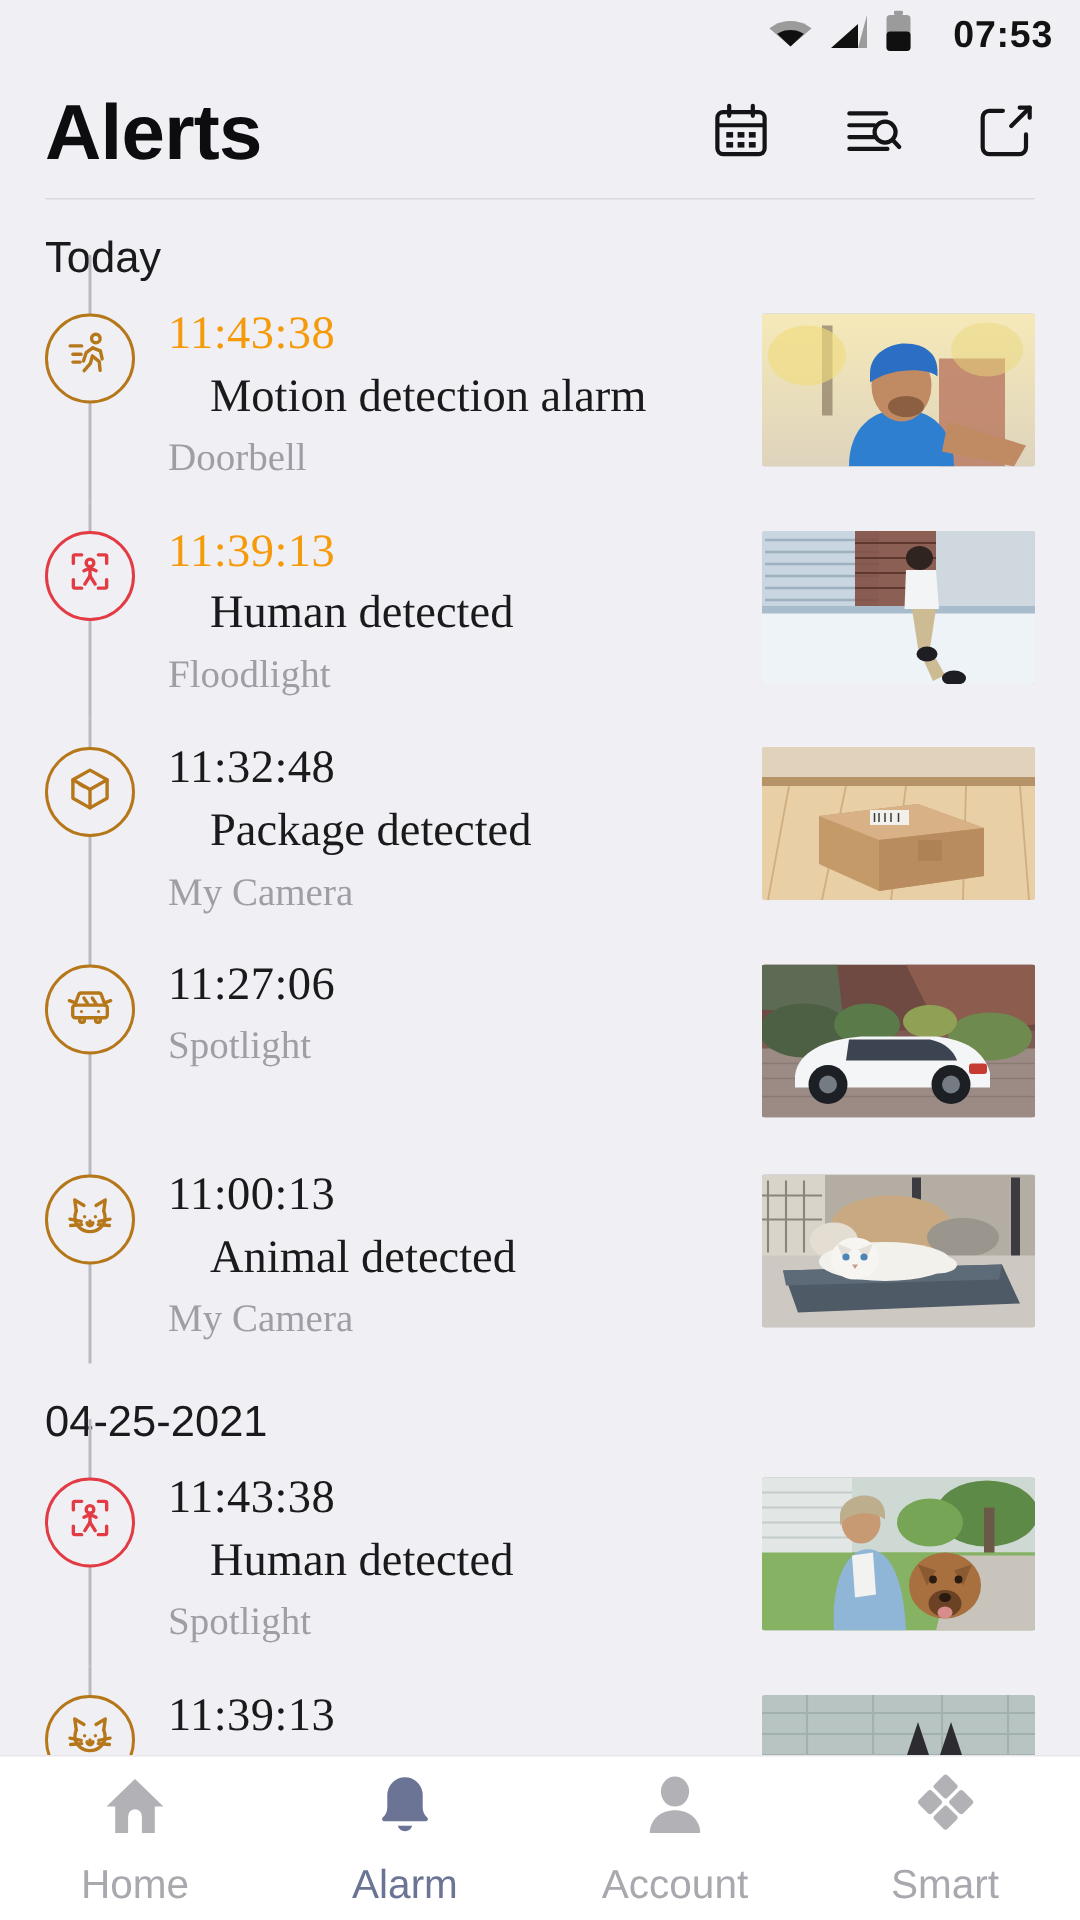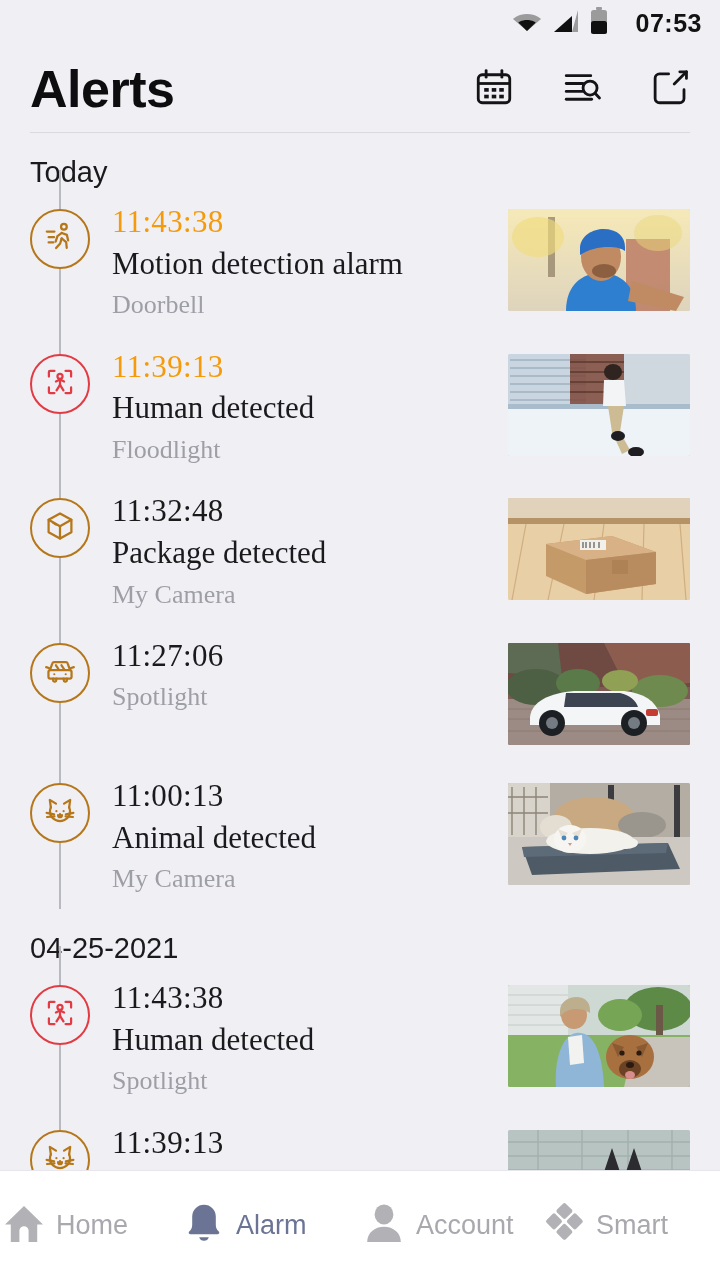--- a/index.html
+++ b/index.html
@@ -62,40 +62,40 @@
     flex:0 0 60px; margin-left:30px; margin-top:6px;
   }
   .badge.red{ border-color:#e23b44; }
 
   .row-body{ flex:1; padding-left:22px; padding-top:0; min-width:0;font-family:Liberation Serif, serif; }
   .row-time{
     font-size:31px; line-height:1.25; color:#1a1a1c; letter-spacing:.3px;
   }
   .row-time.alert{ color:#f59a0b; }
   .row-title{
-    font-size:31px; line-height:1.3; color:#1a1a1c; margin-top:2px;
+    font-size:31px; line-height:1.3; color:#1a1a1c; margin-top:2px;margin-left:28px;
   }
   .row-device{
     font-size:26px; line-height:1.3; color:#9e9ea6; margin-top:4px;
   }
 
   .thumb{
     width:182px; height:102px; flex:0 0 182px; margin:6px 30px 0 0;
     border-radius:2px; overflow:hidden; position:relative; background:#ccc;
   }
   .thumb svg{ display:block; width:100%; height:100%; }
 
   
   .tabbar{
     position:absolute; left:0; right:0; bottom:0; height:110px;
     background:#ffffff; border-top:1px solid #e6e6ec;
     display:flex; align-items:center;
   }
   .tab{
-    flex:1; display:flex; flex-direction:row; align-items:center; 
+    flex:1; display:flex; flex-direction:column; align-items:center; justify-content:center;
     gap:8px; height:100%;
   }
   .tab .tab-label{ font-size:27px; color:#a8a8ae; }
   .tab.active .tab-label{ color:#6b7494; }
 </style>
 </head>
 <body>
 
 <div class="statusbar">
   <span class="sb-icon">

